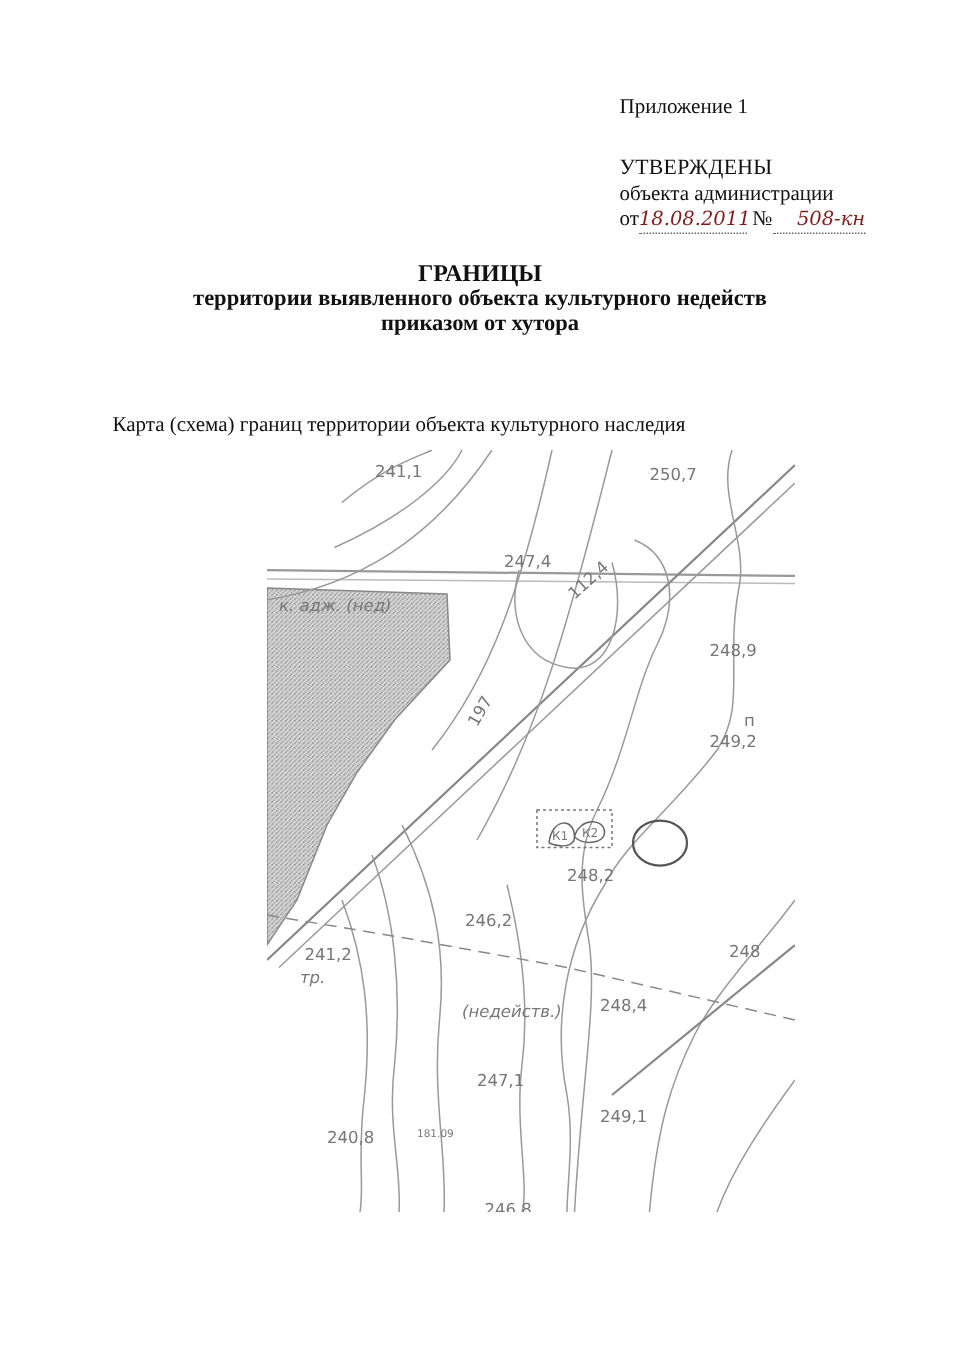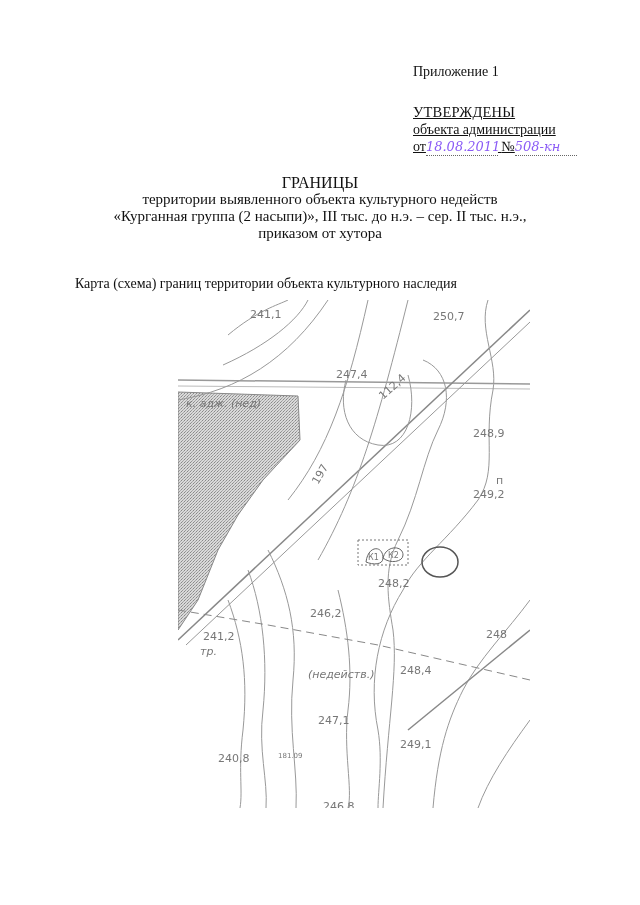--- a/index.html
+++ b/index.html
@@ -1,49 +1,48 @@
 <!DOCTYPE html>
 <html><head>
 <meta charset="utf-8">
 <style>
   html, body { margin:0; padding:0; background:#ffffff; }
   body { width:640px; height:905px; position:relative; overflow:hidden;
          font-family:"Liberation Serif","DejaVu Serif",serif; color:#111; }
   .appendix { position:absolute; left:413px; top:64px; font-size:14px; }
-  .approved { position:absolute; left:413px; top:104px; font-size:14px; line-height:17px;text-decoration:underline; }
+  .approved { position:absolute; left:413px; top:104px; font-size:14px; line-height:17px; }
   .approved .caps { font-size:14.5px; letter-spacing:0.2px; }
-  .hand { font-family:"DejaVu Serif",serif; font-style:italic; color:#8b5cf6; font-size:13px;
+  .hand { font-family:"DejaVu Serif",serif; font-style:italic; color:#7f1d1d; font-size:13px;
           border-bottom:1px dotted #666; display:inline-block; }
   .title { position:absolute; left:0; width:640px; top:174px; text-align:center;
-           font-weight:normal; font-size:15px; line-height:17px; }
+           font-weight:bold; font-size:15px; line-height:17px; }
   .title .big { font-size:16px; }
   .map-caption { position:absolute; left:0; width:532px; top:276px; text-align:center; font-size:14px; }
   .map { position:absolute; left:178px; top:300px; width:352px; height:508px; }
   .map svg { width:100%; height:100%; display:block; }
   .lbl { font-family:"DejaVu Sans",sans-serif; font-size:11px; fill:#777; }
   .lbl-it { font-family:"DejaVu Sans",sans-serif; font-style:italic; font-size:11px; fill:#777; }
 </style>
 </head>
 <body>
 
 <div class="appendix">Приложение 1</div>
 
 <div class="approved">
   <div class="caps">УТВЕРЖДЕНЫ</div>
   <div>объекта администрации</div>
   <div>
     <span>от</span><span class="hand" style="width:72px">18.08.2011</span>
-    <span>№</span><span class="hand" style="width:62px;text-align:left">508-кн</span>
+    <span>№</span><span class="hand" style="width:62px;text-align:right">508-кн</span>
   </div>
 </div>
 
 <div class="title">
   <div class="big">ГРАНИЦЫ</div>
   <div>территории выявленного объекта культурного недейств</div>
-  <div>«Курганная группа (2 насыпи)», III тыс. до н.э. – сер. II тыс. н.э.,</div>
   <div>приказом от хутора</div>
 </div>
 
 <div class="map-caption">Карта (схема) границ территории объекта культурного наследия</div>
 
 <div class="map">
   <svg viewBox="0 0 352 508" xmlns="http://www.w3.org/2000/svg">
     <defs>
       <pattern id="dots" width="3" height="3" patternUnits="userSpaceOnUse">
         <rect width="3" height="3" fill="#d9d9d9"></rect>

